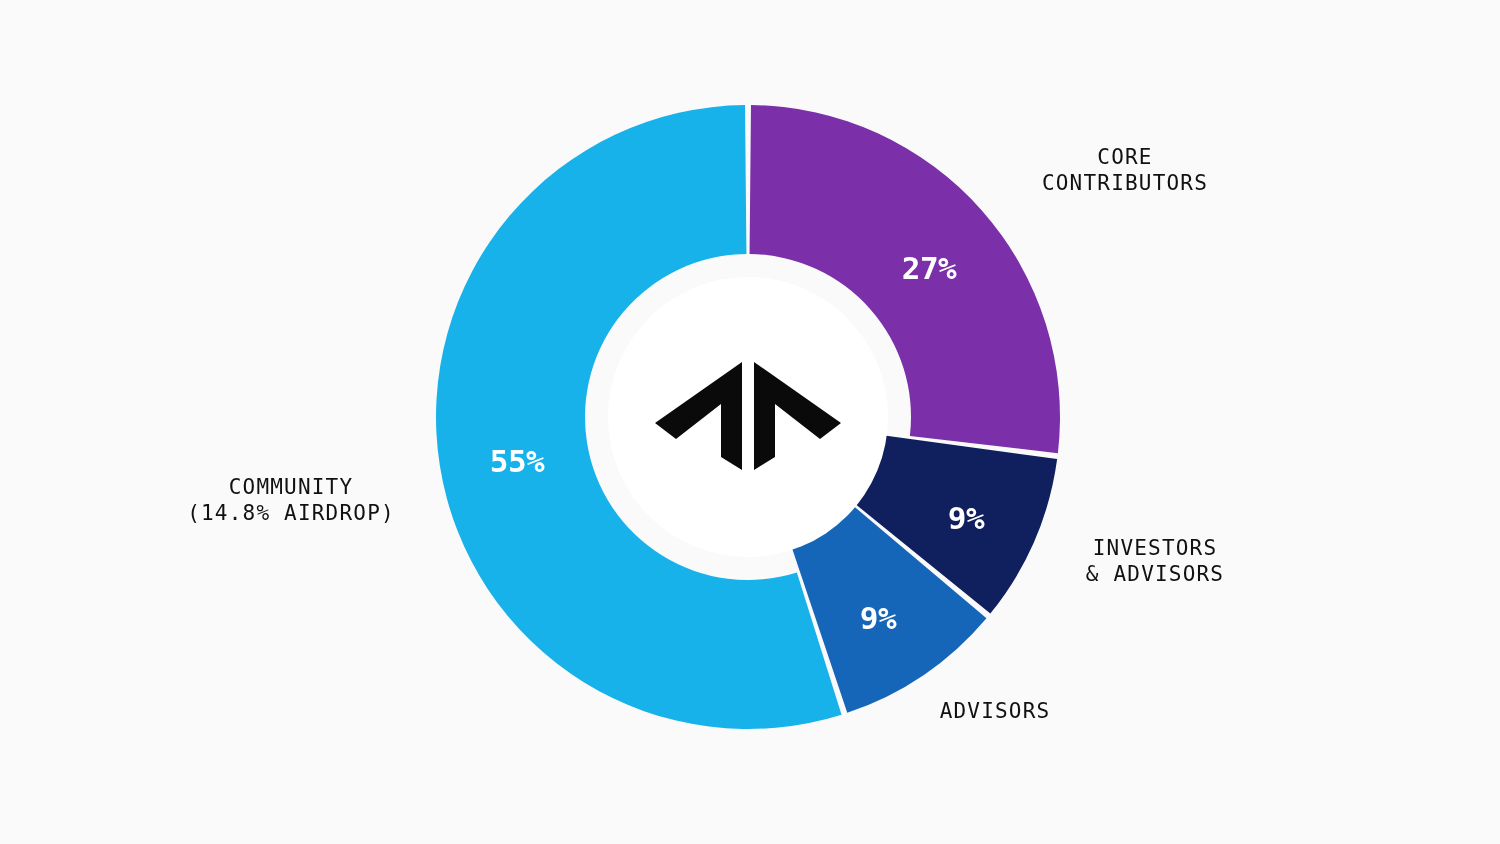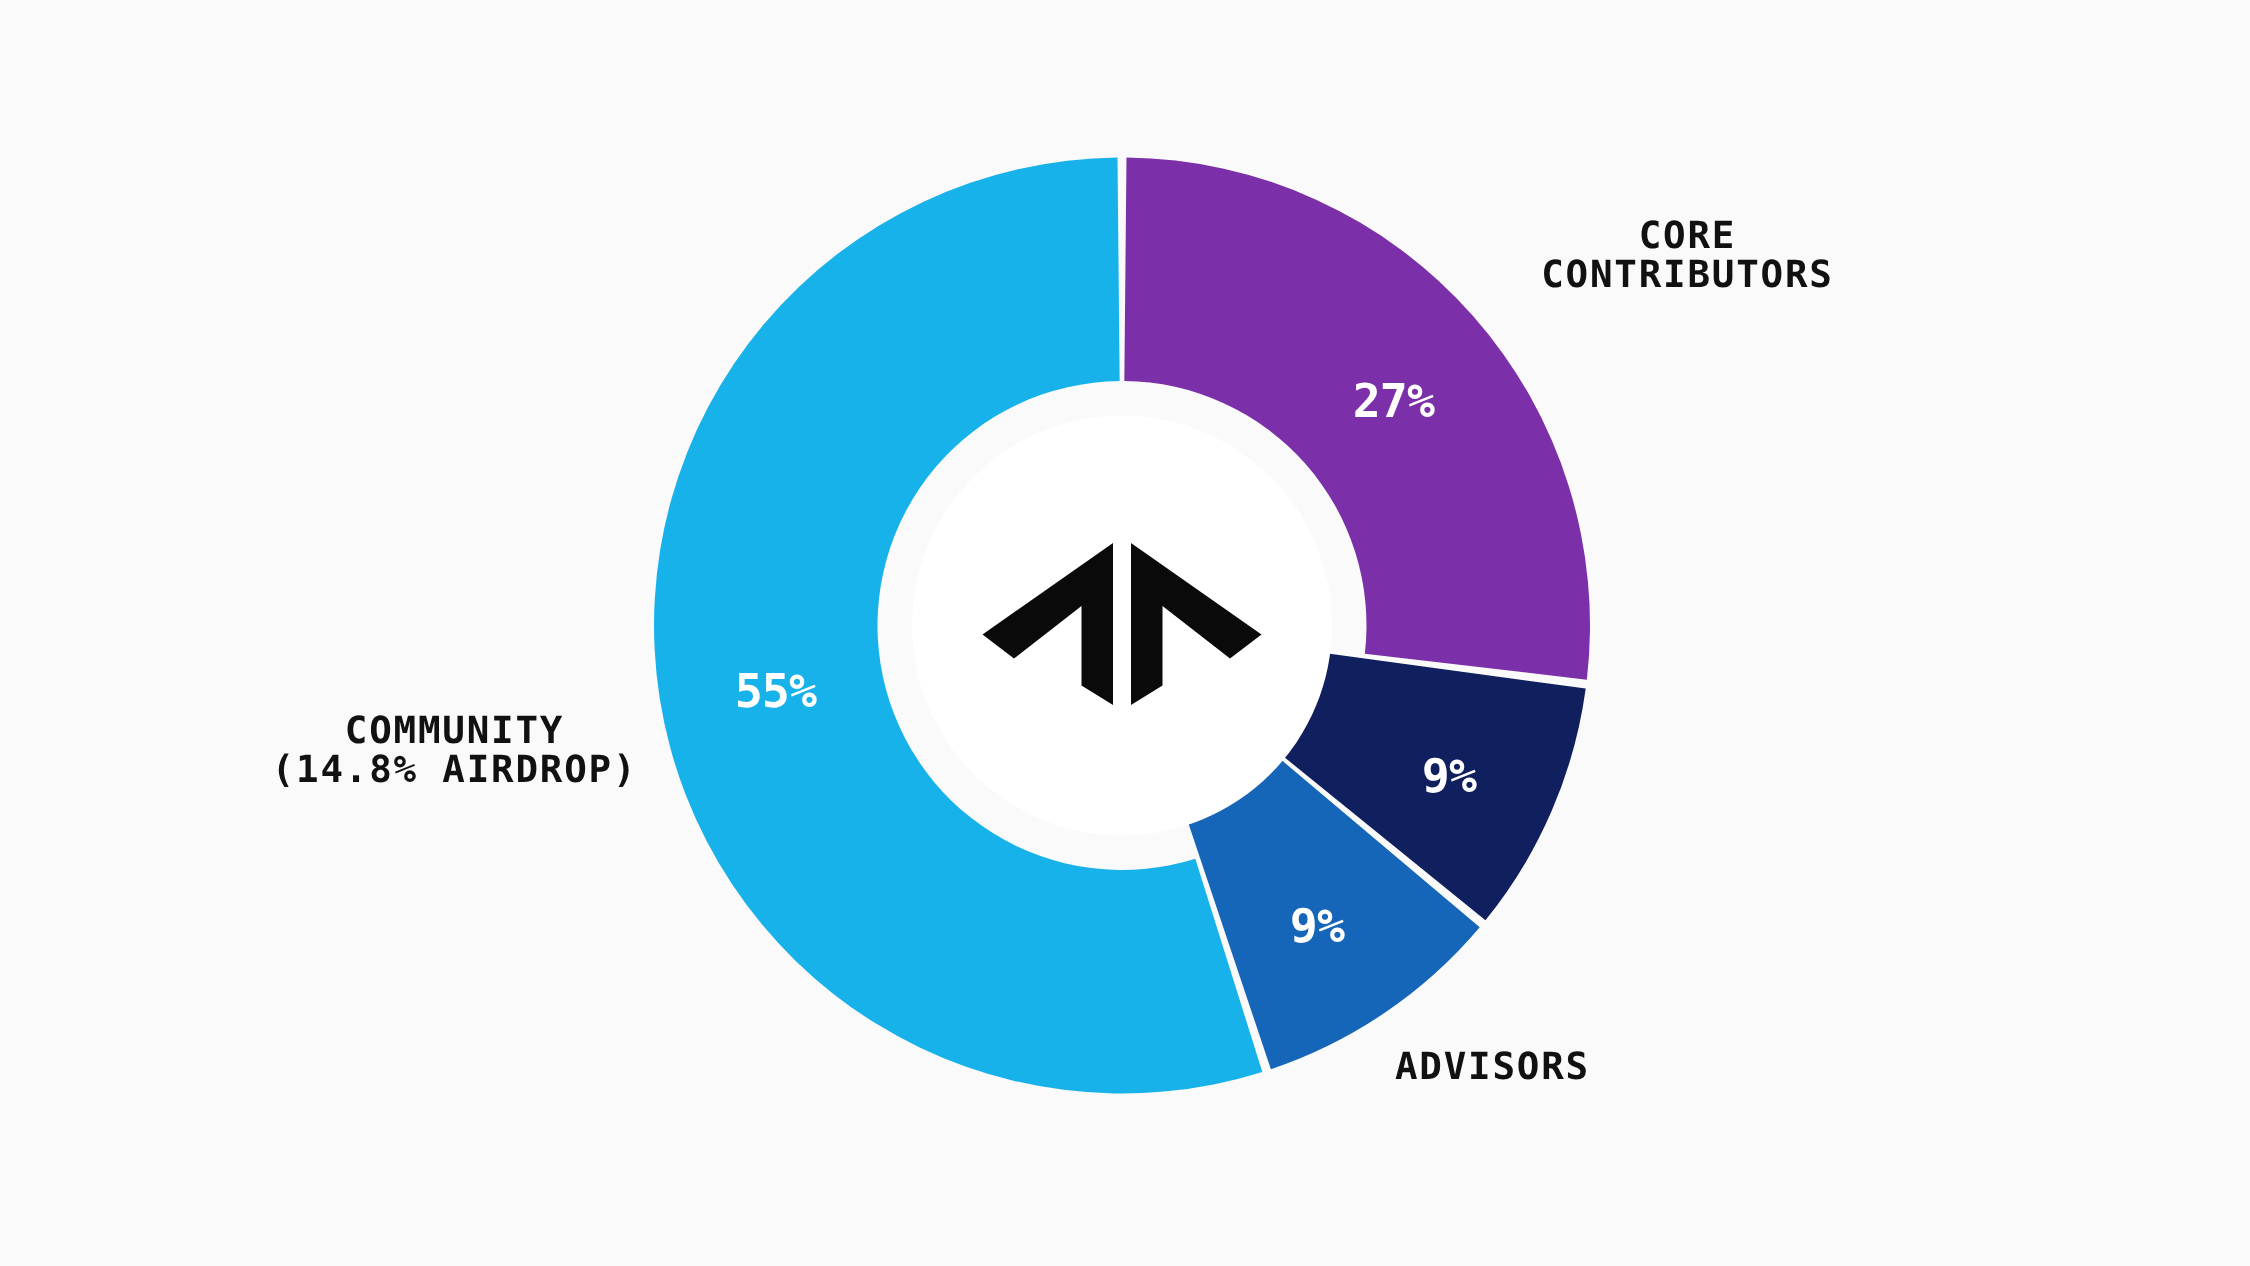--- a/index.html
+++ b/index.html
@@ -35,22 +35,22 @@
     font-weight: bold;
     font-size: 31px;
     letter-spacing: -0.5px;
     text-anchor: middle;
     dominant-baseline: central;
   }
   .callout-label {
     position: absolute;
     color: #111111;
     font-family: "DejaVu Sans Mono", "Liberation Mono", monospace;
-    font-weight: bold;
-    font-size: 25px;
+    font-weight: normal;
+    font-size: 21px;
     letter-spacing: 1.2px;
     line-height: 26px;
     white-space: pre-line;
     text-align: center;
   }
   #label-core-contributors {
     left: 1000px;
     top: 144px;
     width: 250px;
   }
@@ -58,21 +58,21 @@
     left: 1020px;
     top: 535px;
     width: 270px;
   }
   #label-reserve {
     left: 900px;
     top: 698px;
     width: 190px;
   }
   #label-community {
-    left: 168px;
+    left: 156px;
     top: 474px;
     width: 270px;
     text-align: center;
   }
 </style>
 </head>
 <body style="background: rgb(250, 250, 250);">
 
 <div id="chart-root">
 
@@ -96,19 +96,21 @@
       <text id="slice-value-0" class="slice-value" x="929" y="268">27%</text>
       <text id="slice-value-1" class="slice-value" x="966" y="518">9%</text>
       <text id="slice-value-2" class="slice-value" x="878" y="618">9%</text>
       <text id="slice-value-3" class="slice-value" x="517" y="461">55%</text>
     </g>
   </svg>
 
   <div class="callout-label" id="label-core-contributors">CORE
 CONTRIBUTORS</div>
 
+  <div class="callout-label" id="label-investors-advisors">INVESTORS
+&amp; ADVISORS</div>
 
   <div class="callout-label" id="label-reserve">ADVISORS</div>
 
   <div class="callout-label" id="label-community">COMMUNITY
 (14.8% AIRDROP)</div>
 
 </div>
 
 </body></html>

